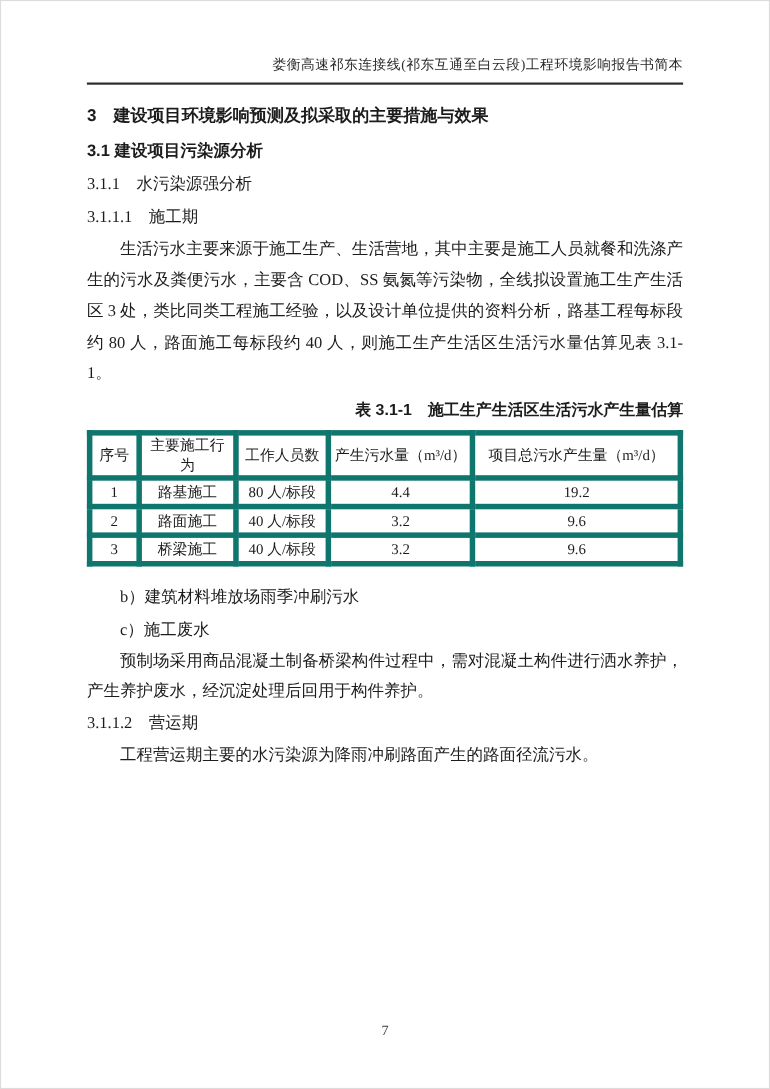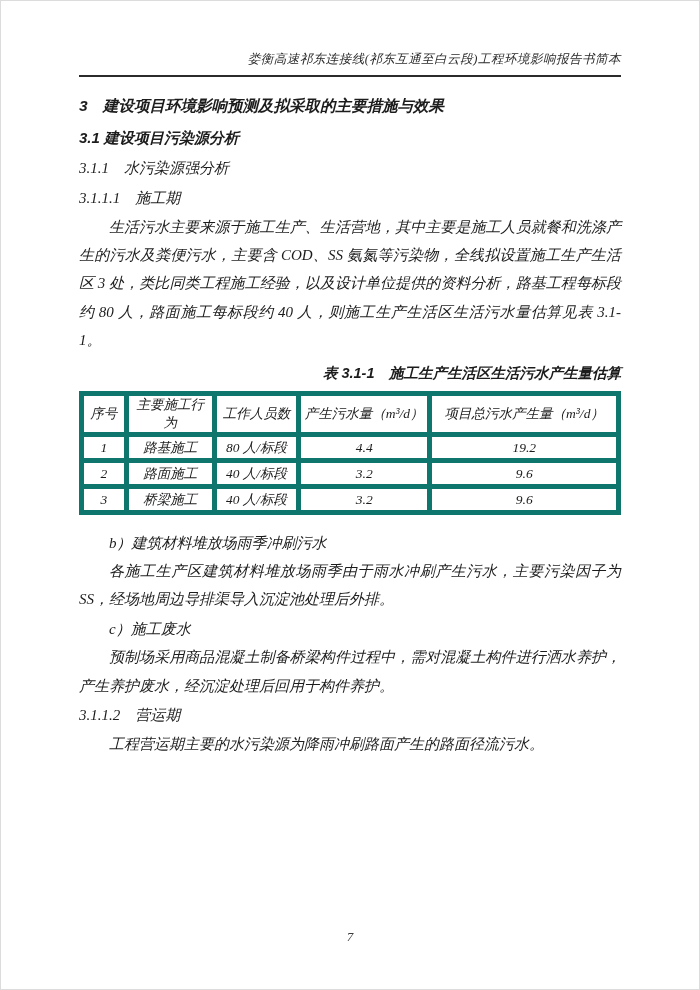--- a/index.html
+++ b/index.html
@@ -1,15 +1,15 @@
 <!DOCTYPE html>
 <html><head>
 <meta charset="utf-8">
 <style>
-  * { box-sizing: border-box; font-style: italic; }
+  * { box-sizing: border-box; }
   html, body { margin: 0; padding: 0; background: #ffffff; }
   .page {
     position: relative;
     width: 700px;
     height: 990px;
     margin: 0 auto;
     background: #ffffff;
     border: 1px solid #dcdcdc;
     font-family: "Liberation Serif", "DejaVu Serif", serif;
     color: #1c1c1c;
@@ -162,21 +162,20 @@
           <td>桥梁施工</td>
           <td>40 人/标段</td>
           <td>3.2</td>
           <td>9.6</td>
         </tr>
       </tbody>
     </table>
 
     <div class="list-item gap-b">b）建筑材料堆放场雨季冲刷污水</div>
 
-    <p class="para">各施工生产区建筑材料堆放场雨季由于雨水冲刷产生污水，主要污染因子为 SS，经场地周边导排渠导入沉淀池处理后外排。</p>
 
     <div class="list-item gap-c">c）施工废水</div>
 
 
     <p class="para">预制场采用商品混凝土制备桥梁构件过程中，需对混凝土构件进行洒水养护，产生养护废水，经沉淀处理后回用于构件养护。</p>
 
     <div class="h-minor h-minor-2">3.1.1.2　营运期</div>
 
     <p class="para">工程营运期主要的水污染源为降雨冲刷路面产生的路面径流污水。</p>
 

